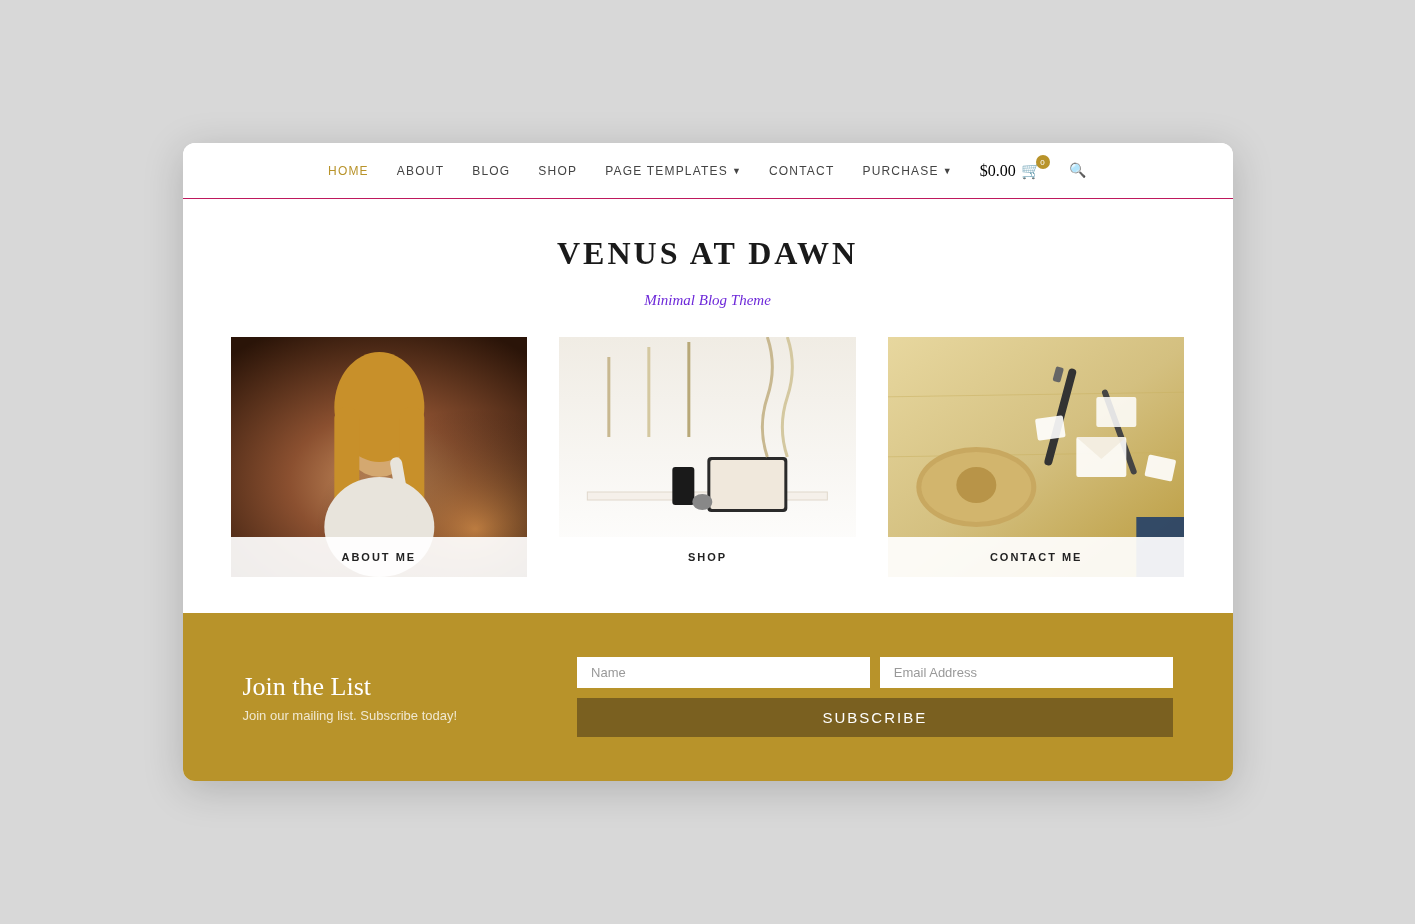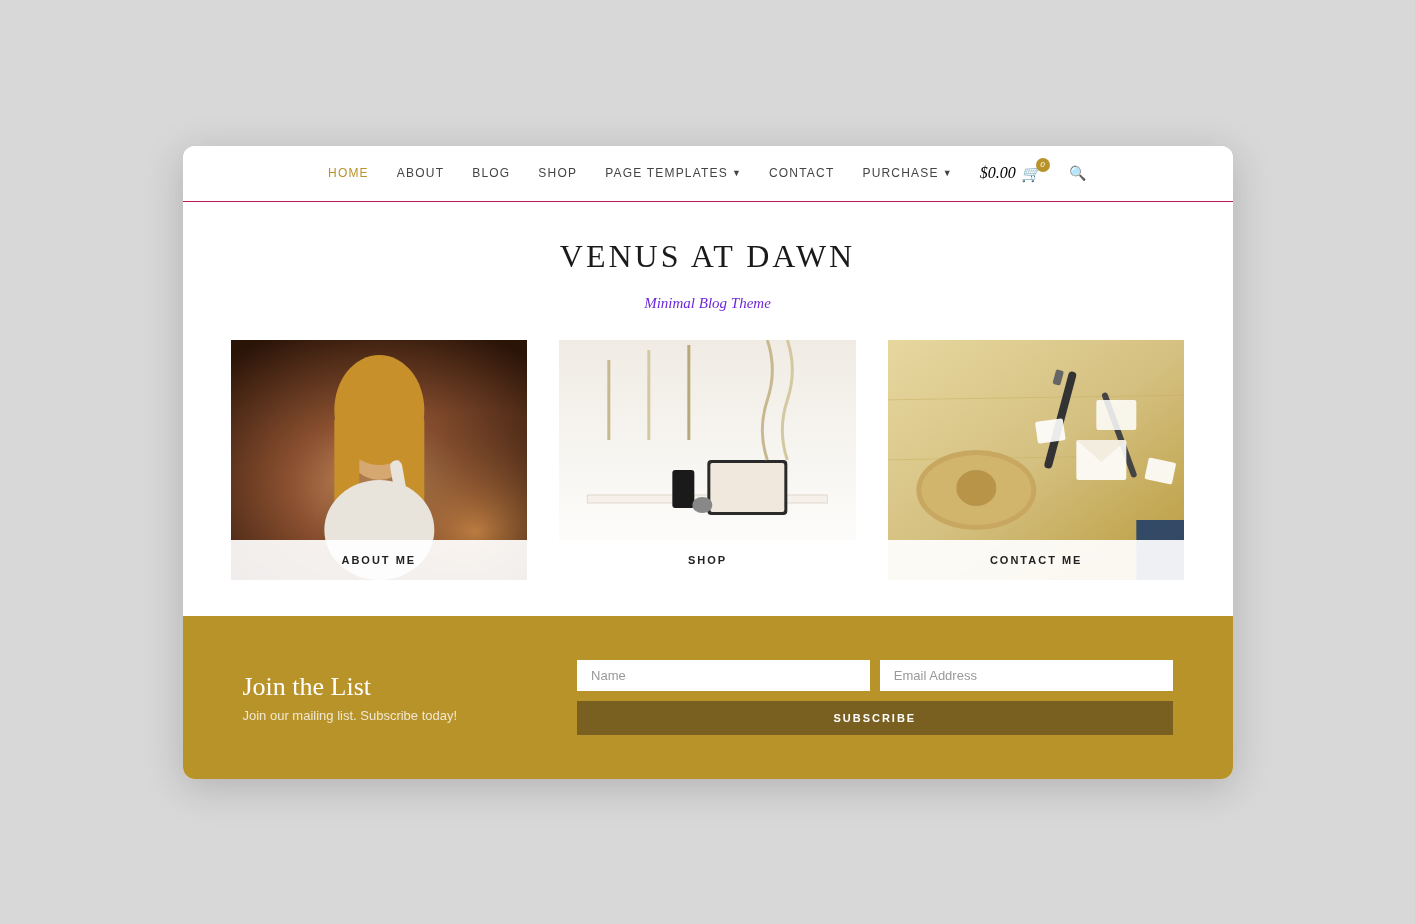--- a/index.html
+++ b/index.html
@@ -38,21 +38,21 @@
       text-transform: uppercase;
     }
     .nav a.active { color: #b8932a; }
     .nav .page-templates {
       display: flex; align-items: center; gap: 4px;
     }
     .nav .chevron {
       font-size: 9px; color: #444;
     }
     .nav .cart-area {
-      display: flex; align-items: flex-start; gap: 6px; font-style: italic;
+      display: flex; align-items: flex-end; gap: 6px;
     }
     .cart-icon-wrap {
       position: relative;
       display: inline-flex;
       align-items: center;
     }
     .cart-badge {
       position: absolute;
       top: -6px; right: -8px;
       background: #b8932a;
@@ -65,21 +65,21 @@
     }
     .nav .search-icon { font-size: 14px; color: #444; cursor: pointer; }
     
     .hero {
       text-align: center;
       padding: 36px 20px 28px;
     }
     .hero-title {
       font-size: 32px;
       font-family: 'Georgia', serif;
-      font-weight: 400;
+      font-weight: 700;
       letter-spacing: 3px;
       color: #1a1a1a;
       text-transform: uppercase;
     }
     .hero-subtitle {
       font-size: 15px;
       font-family: 'Georgia', serif;
       font-style: italic;
       color: #6d28d9;
       margin-top: 20px;
@@ -149,23 +149,23 @@
       font-family: Arial, sans-serif;
       color: #555;
       background: #fff;
     }
     .mailing-inputs input::placeholder { color: #999; }
     .subscribe-btn {
       background: #7a6020;
       color: #fff;
       border: none;
       padding: 11px;
-      font-size: 11px;
-      font-family: Arial, sans-serif;
-      font-weight: 700;
+      font-size: 15px;
+      font-family: Arial, sans-serif;
+      font-weight: 400;
       letter-spacing: 2px;
       text-transform: uppercase;
       cursor: pointer;
       width: 100%;
     }
     
     .img-container {
       width: 100%;
       height: 240px;
       position: relative;

